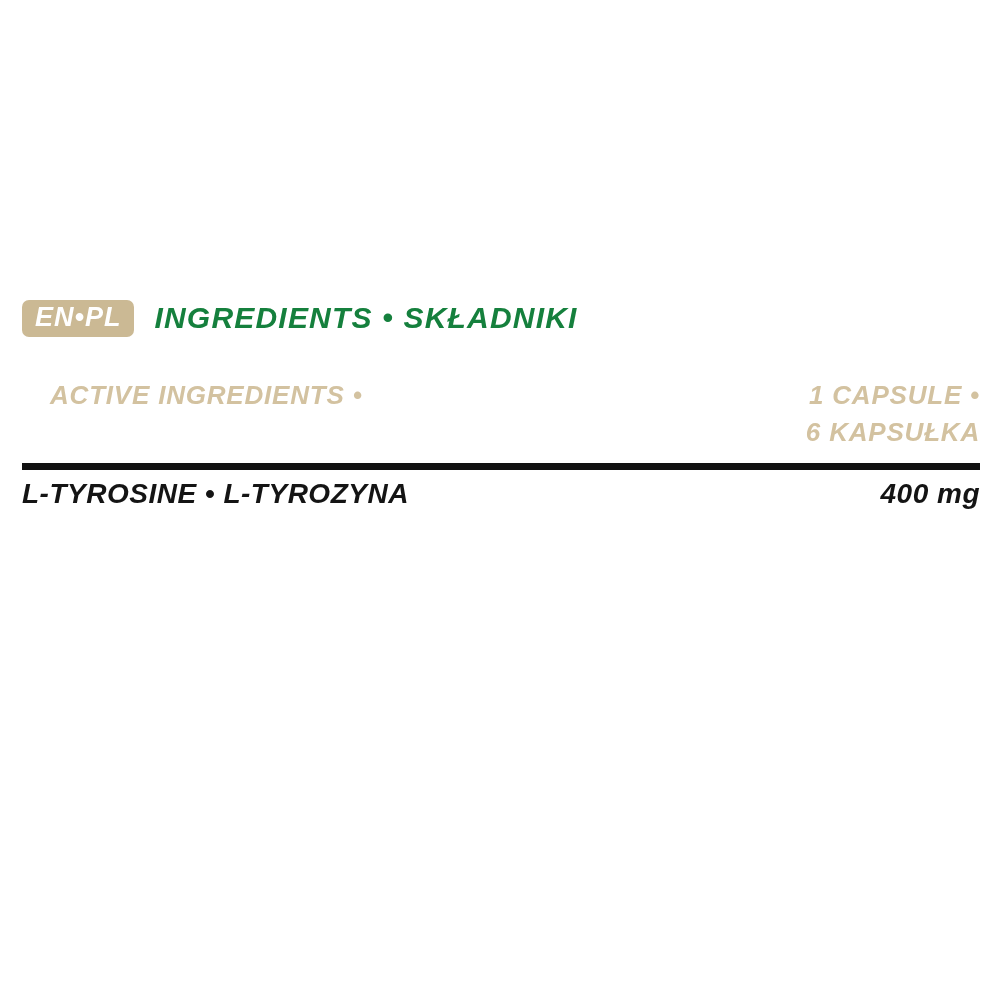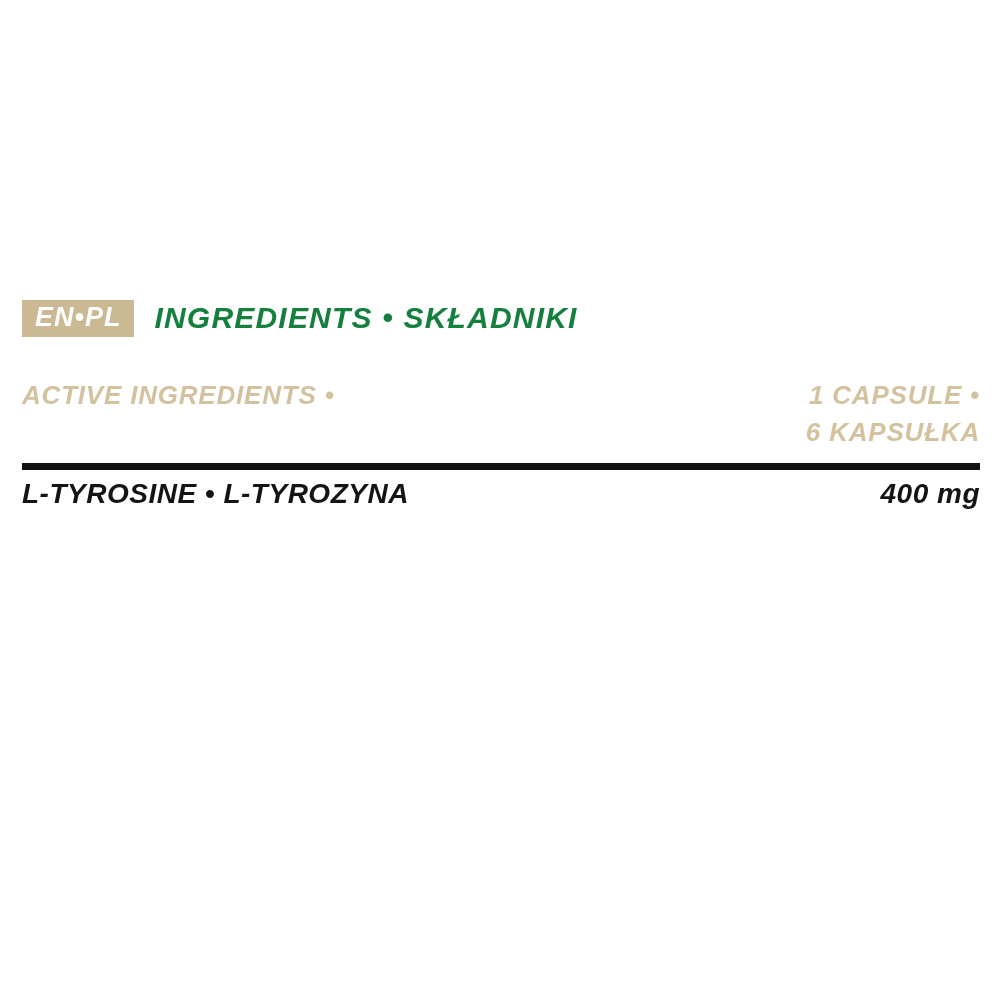--- a/index.html
+++ b/index.html
@@ -41,20 +41,21 @@
     background: #cbb994;
     color: #ffffff;
     font-size: 27px;
     font-weight: bold;
     font-style: italic;
     letter-spacing: 1px;
     padding: 4px 13px 6px 13px;
     line-height: 1;
     display: inline-block;
     white-space: nowrap;
+    border-radius: 7px;
   }
   .header-title {
     color: #15803d;
     font-size: 30px;
     font-weight: bold;
     font-style: italic;
     letter-spacing: 1.2px;
     white-space: nowrap;
   }
 
@@ -80,20 +81,21 @@
     align-items: flex-start;
   }
   .col-header-left,
   .col-header-right {
     color: #d3c2a0;
     font-size: 26px;
     font-weight: bold;
     font-style: italic;
     letter-spacing: 0.8px;
     line-height: 1.42;
+    margin-left: 28px;
   }
   .col-header-right {
     text-align: right;
     font-style: italic;
   }
 
   .rule {
     margin-top: 12px;
     height: 7px;
     background: #111111;

